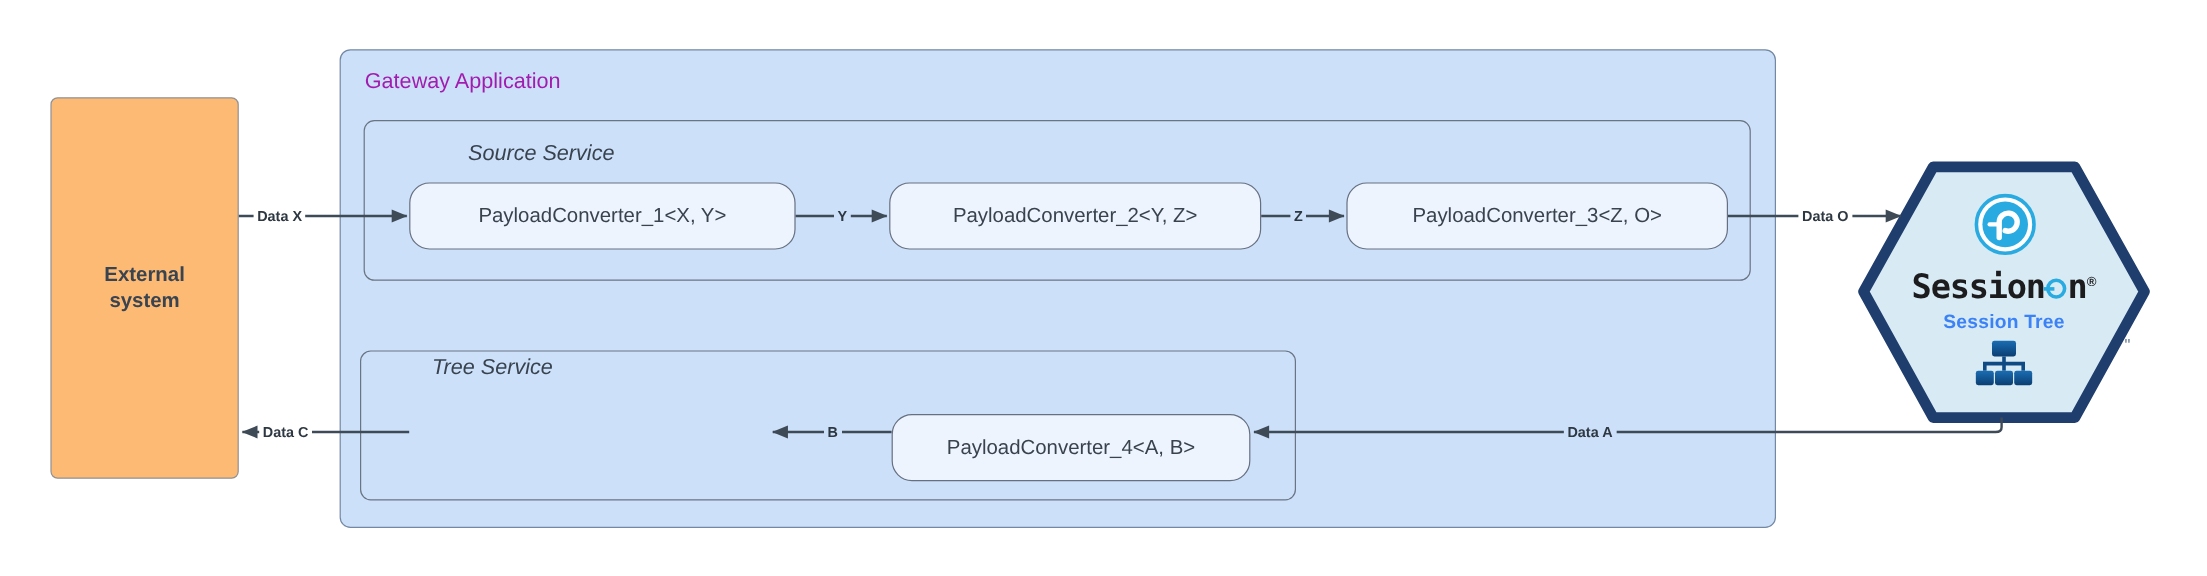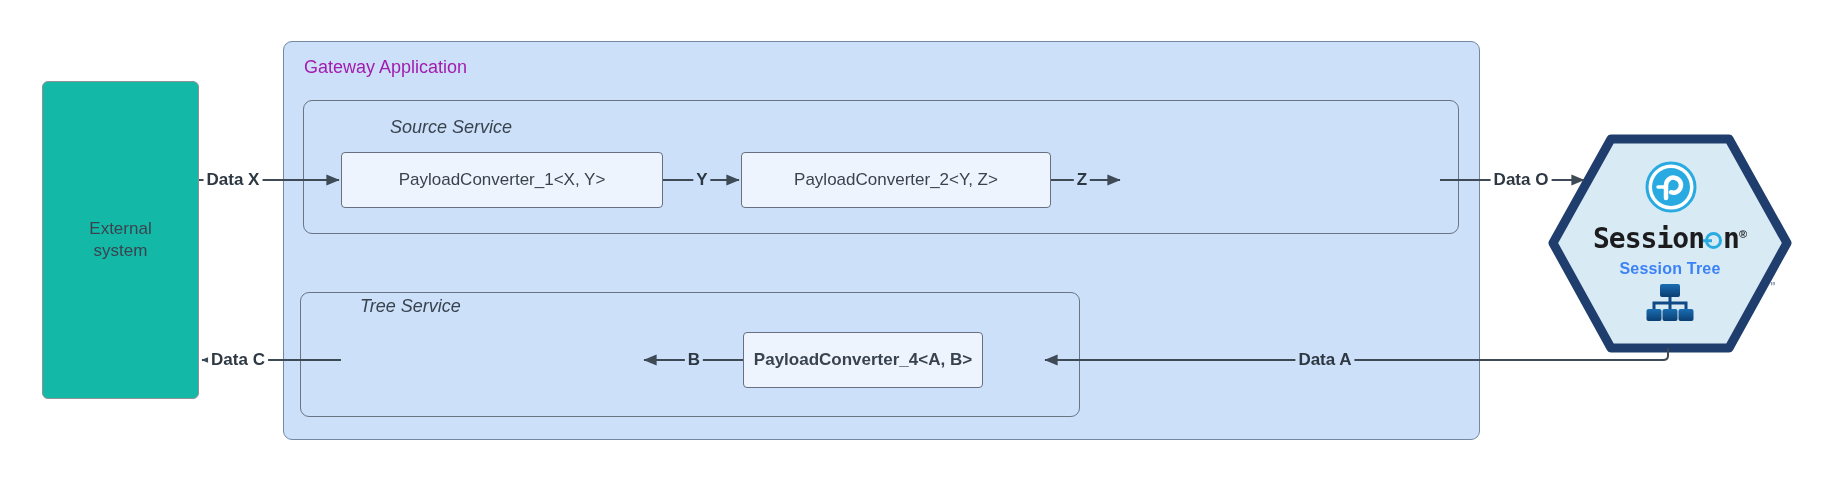--- a/index.html
+++ b/index.html
@@ -1,45 +1,45 @@
 <!DOCTYPE html>
 <html><head>
 <meta charset="utf-8">
 <style>
   html,body{margin:0;padding:0;background:#ffffff;}
   .canvas{position:relative;width:1839px;height:480px;background:#ffffff;
           font-family:"Liberation Sans",sans-serif;overflow:hidden;}
   .abs{position:absolute;box-sizing:border-box;}
 
   
-  .ext-box{left:42px;top:81px;width:157px;height:318px;background:#14b8a6;
+  .ext-box{left:42px;top:81px;width:157px;height:318px;background:#fdba74;
            border:1.5px solid #909194;border-radius:6px;display:flex;align-items:center;
            justify-content:center;text-align:center;font-size:17px;color:#3a4450;
-           line-height:1.32;padding:4px 18px;}
+           line-height:1.32;padding:4px 18px;font-weight:bold;}
   .gateway-box{left:283px;top:41px;width:1197px;height:399px;background:#cce0f9;
            border:1.5px solid #7488a3;border-radius:9px;}
   .gateway-title{left:304px;top:57px;font-size:18px;color:#a21caf;}
   .service-box{background:#cce0f9;border:1.5px solid #6a7483;border-radius:9px;}
   .source-box{left:303px;top:100px;width:1156px;height:134px;}
   .sink-box{left:300px;top:292px;width:780px;height:125px;}
   .service-title{font-size:18px;color:#39434f;font-style:italic;}
   .source-title{left:390px;top:117px;}
   .sink-title{left:360px;top:296px;}
-  .pc-box{background:#eef4fd;border:1.5px solid #667082;border-radius:4px;
+  .pc-box{background:#eef4fd;border:1.5px solid #667082;border-radius:17px;
           display:flex;align-items:center;justify-content:center;
           font-size:17px;color:#39434f;white-space:nowrap;}
   .pc1{left:341px;top:152px;width:322px;height:56px;}
   .pc2{left:741px;top:152px;width:310px;height:56px;text-align:center;}
   .pc3{left:1122px;top:152px;width:318px;height:56px;}
   .pc5{left:341px;top:332px;width:300px;height:56px;}
-  .pc4{left:743px;top:332px;width:240px;height:56px;font-weight:bold;}
+  .pc4{left:743px;top:345px;width:299px;height:56px;}
 
   
   .flow-label{position:absolute;transform:translate(-50%,-50%);font-weight:bold;
-              font-size:17px;color:#2e3842;padding:0 3px;white-space:nowrap;z-index:7;}
+              font-size:12px;color:#2e3842;padding:0 3px;white-space:nowrap;z-index:7;}
   .bg-white{background:#ffffff;}
   .bg-blue{background:#cce0f9;}
 
   
   .layer{left:0;top:0;width:1839px;height:480px;pointer-events:none;}
   .hex-layer{z-index:4;}
   .arrow-layer{z-index:6;}
 
   
   .dfn-logo{left:1645px;top:161px;width:52px;height:52px;z-index:5;}
@@ -70,20 +70,21 @@
   <div class="abs gateway-title">Gateway Application</div>
 
   <div class="abs service-box source-box"></div>
   <div class="abs service-title source-title">Source Service</div>
 
   <div class="abs service-box sink-box"></div>
   <div class="abs service-title sink-title">Tree Service</div>
 
   <div class="abs pc-box pc1">PayloadConverter_1&lt;X, Y&gt;</div>
   <div class="abs pc-box pc2">PayloadConverter_2&lt;Y, Z&gt;</div>
+  <div class="abs pc-box pc3">PayloadConverter_3&lt;Z, O&gt;</div>
   <div class="abs pc-box pc4">PayloadConverter_4&lt;A, B&gt;</div>
 
   <svg class="abs layer hex-layer" width="1839" height="480" viewBox="0 0 1839 480" xmlns="http://www.w3.org/2000/svg">
     <polygon points="1553,243 1611,139 1729,139 1787,243 1729,348 1611,348" fill="#d8eaf4" stroke="#1f3e6d" stroke-width="9" stroke-linejoin="round"></polygon>
   </svg>
 
   <svg class="abs dfn-logo" viewBox="0 0 52 52" xmlns="http://www.w3.org/2000/svg">
     <circle cx="26" cy="26" r="24" fill="#ffffff" stroke="#29abe2" stroke-width="3"></circle>
     <circle cx="26" cy="26" r="19" fill="#29abe2"></circle>
     <path d="M 21,37 L 21,24 A 7.5,7.5 0 1 1 26,31.2" fill="none" stroke="#ffffff" stroke-width="4.5" stroke-linecap="round"></path>

